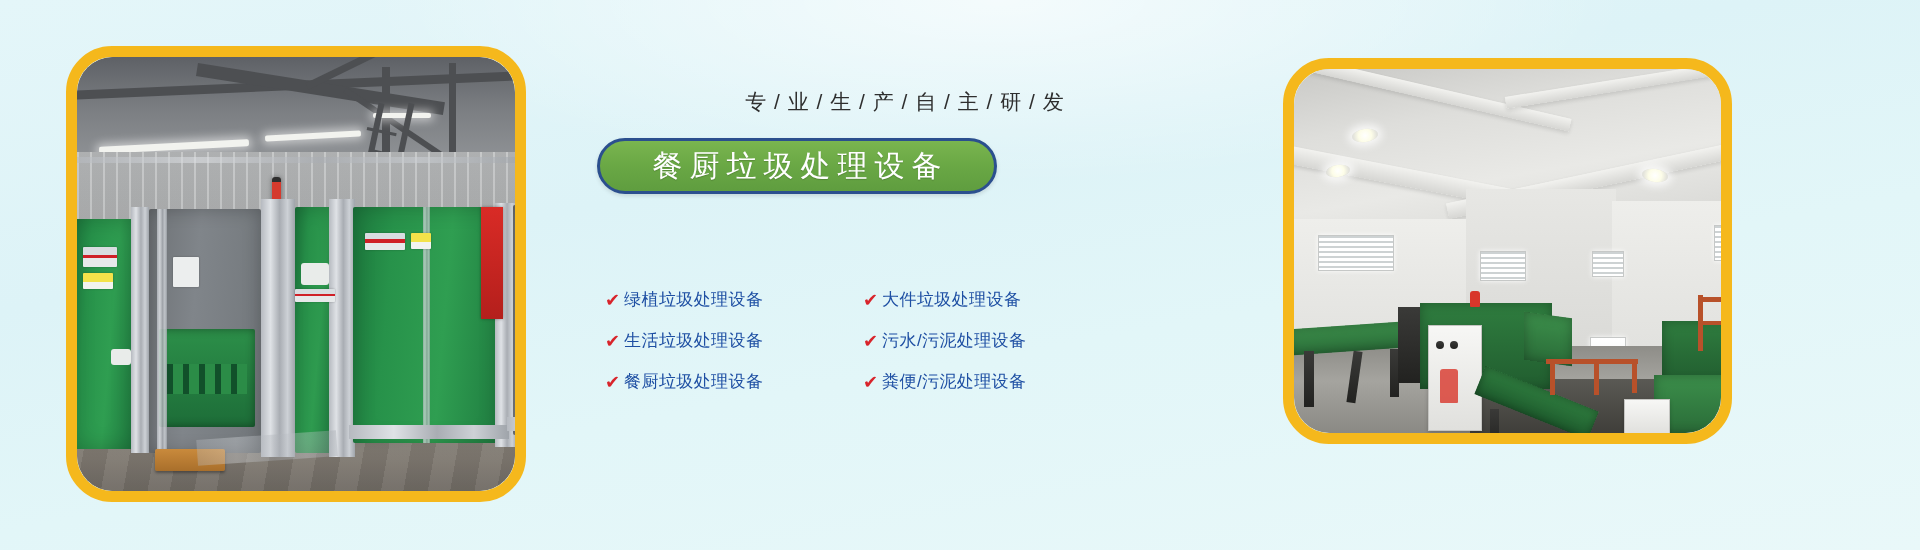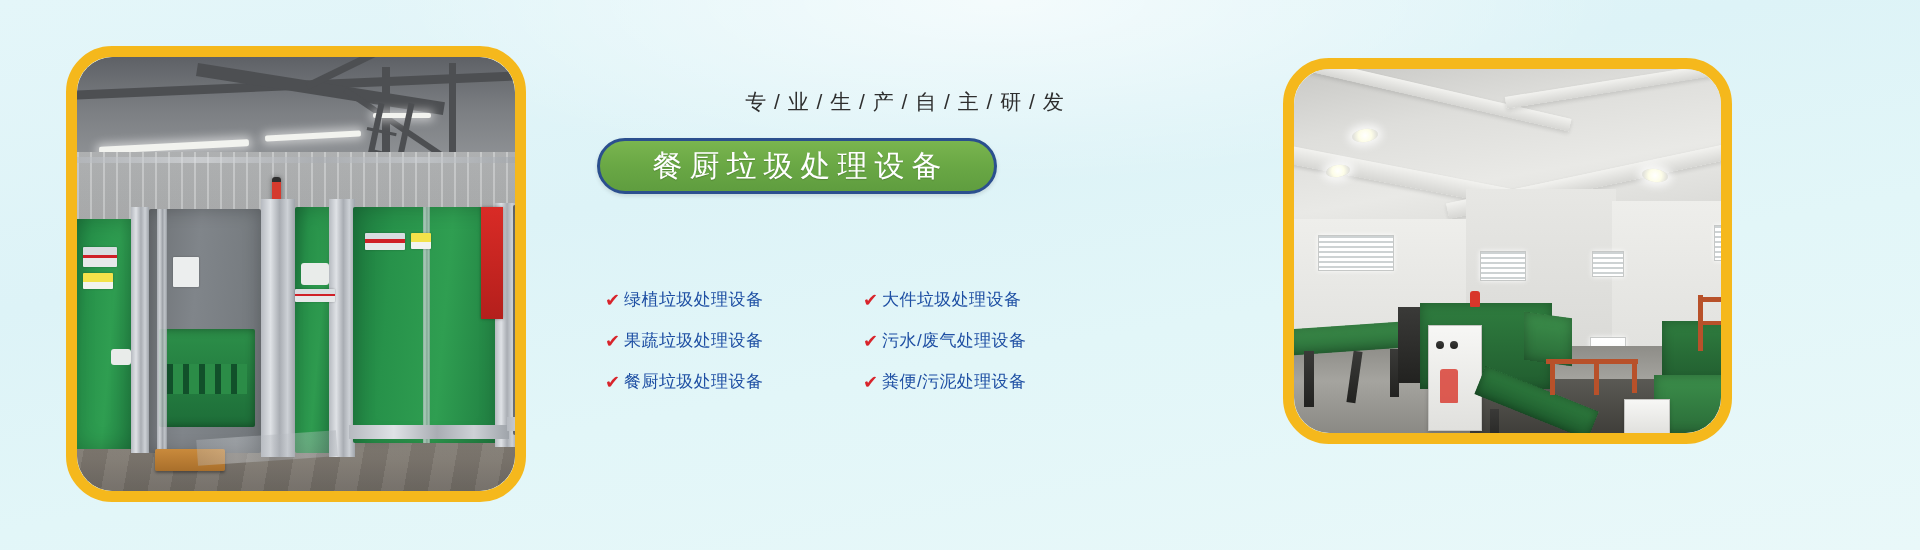--- a/index.html
+++ b/index.html
@@ -362,25 +362,25 @@
       <div class="feature-item">
         <span class="check-icon">✔</span>
         <span class="feature-label">绿植垃圾处理设备</span>
       </div>
       <div class="feature-item">
         <span class="check-icon">✔</span>
         <span class="feature-label">大件垃圾处理设备</span>
       </div>
       <div class="feature-item">
         <span class="check-icon">✔</span>
-        <span class="feature-label">果蔬垃圾处理设备</span>
-      </div>
-      <div class="feature-item">
-        <span class="check-icon">✔</span>
-        <span class="feature-label">污水/废气处理设备</span>
+        <span class="feature-label">生活垃圾处理设备</span>
+      </div>
+      <div class="feature-item">
+        <span class="check-icon">✔</span>
+        <span class="feature-label">污水/污泥处理设备</span>
       </div>
       <div class="feature-item">
         <span class="check-icon">✔</span>
         <span class="feature-label">餐厨垃圾处理设备</span>
       </div>
       <div class="feature-item">
         <span class="check-icon">✔</span>
         <span class="feature-label">粪便/污泥处理设备</span>
       </div>
     </div>

